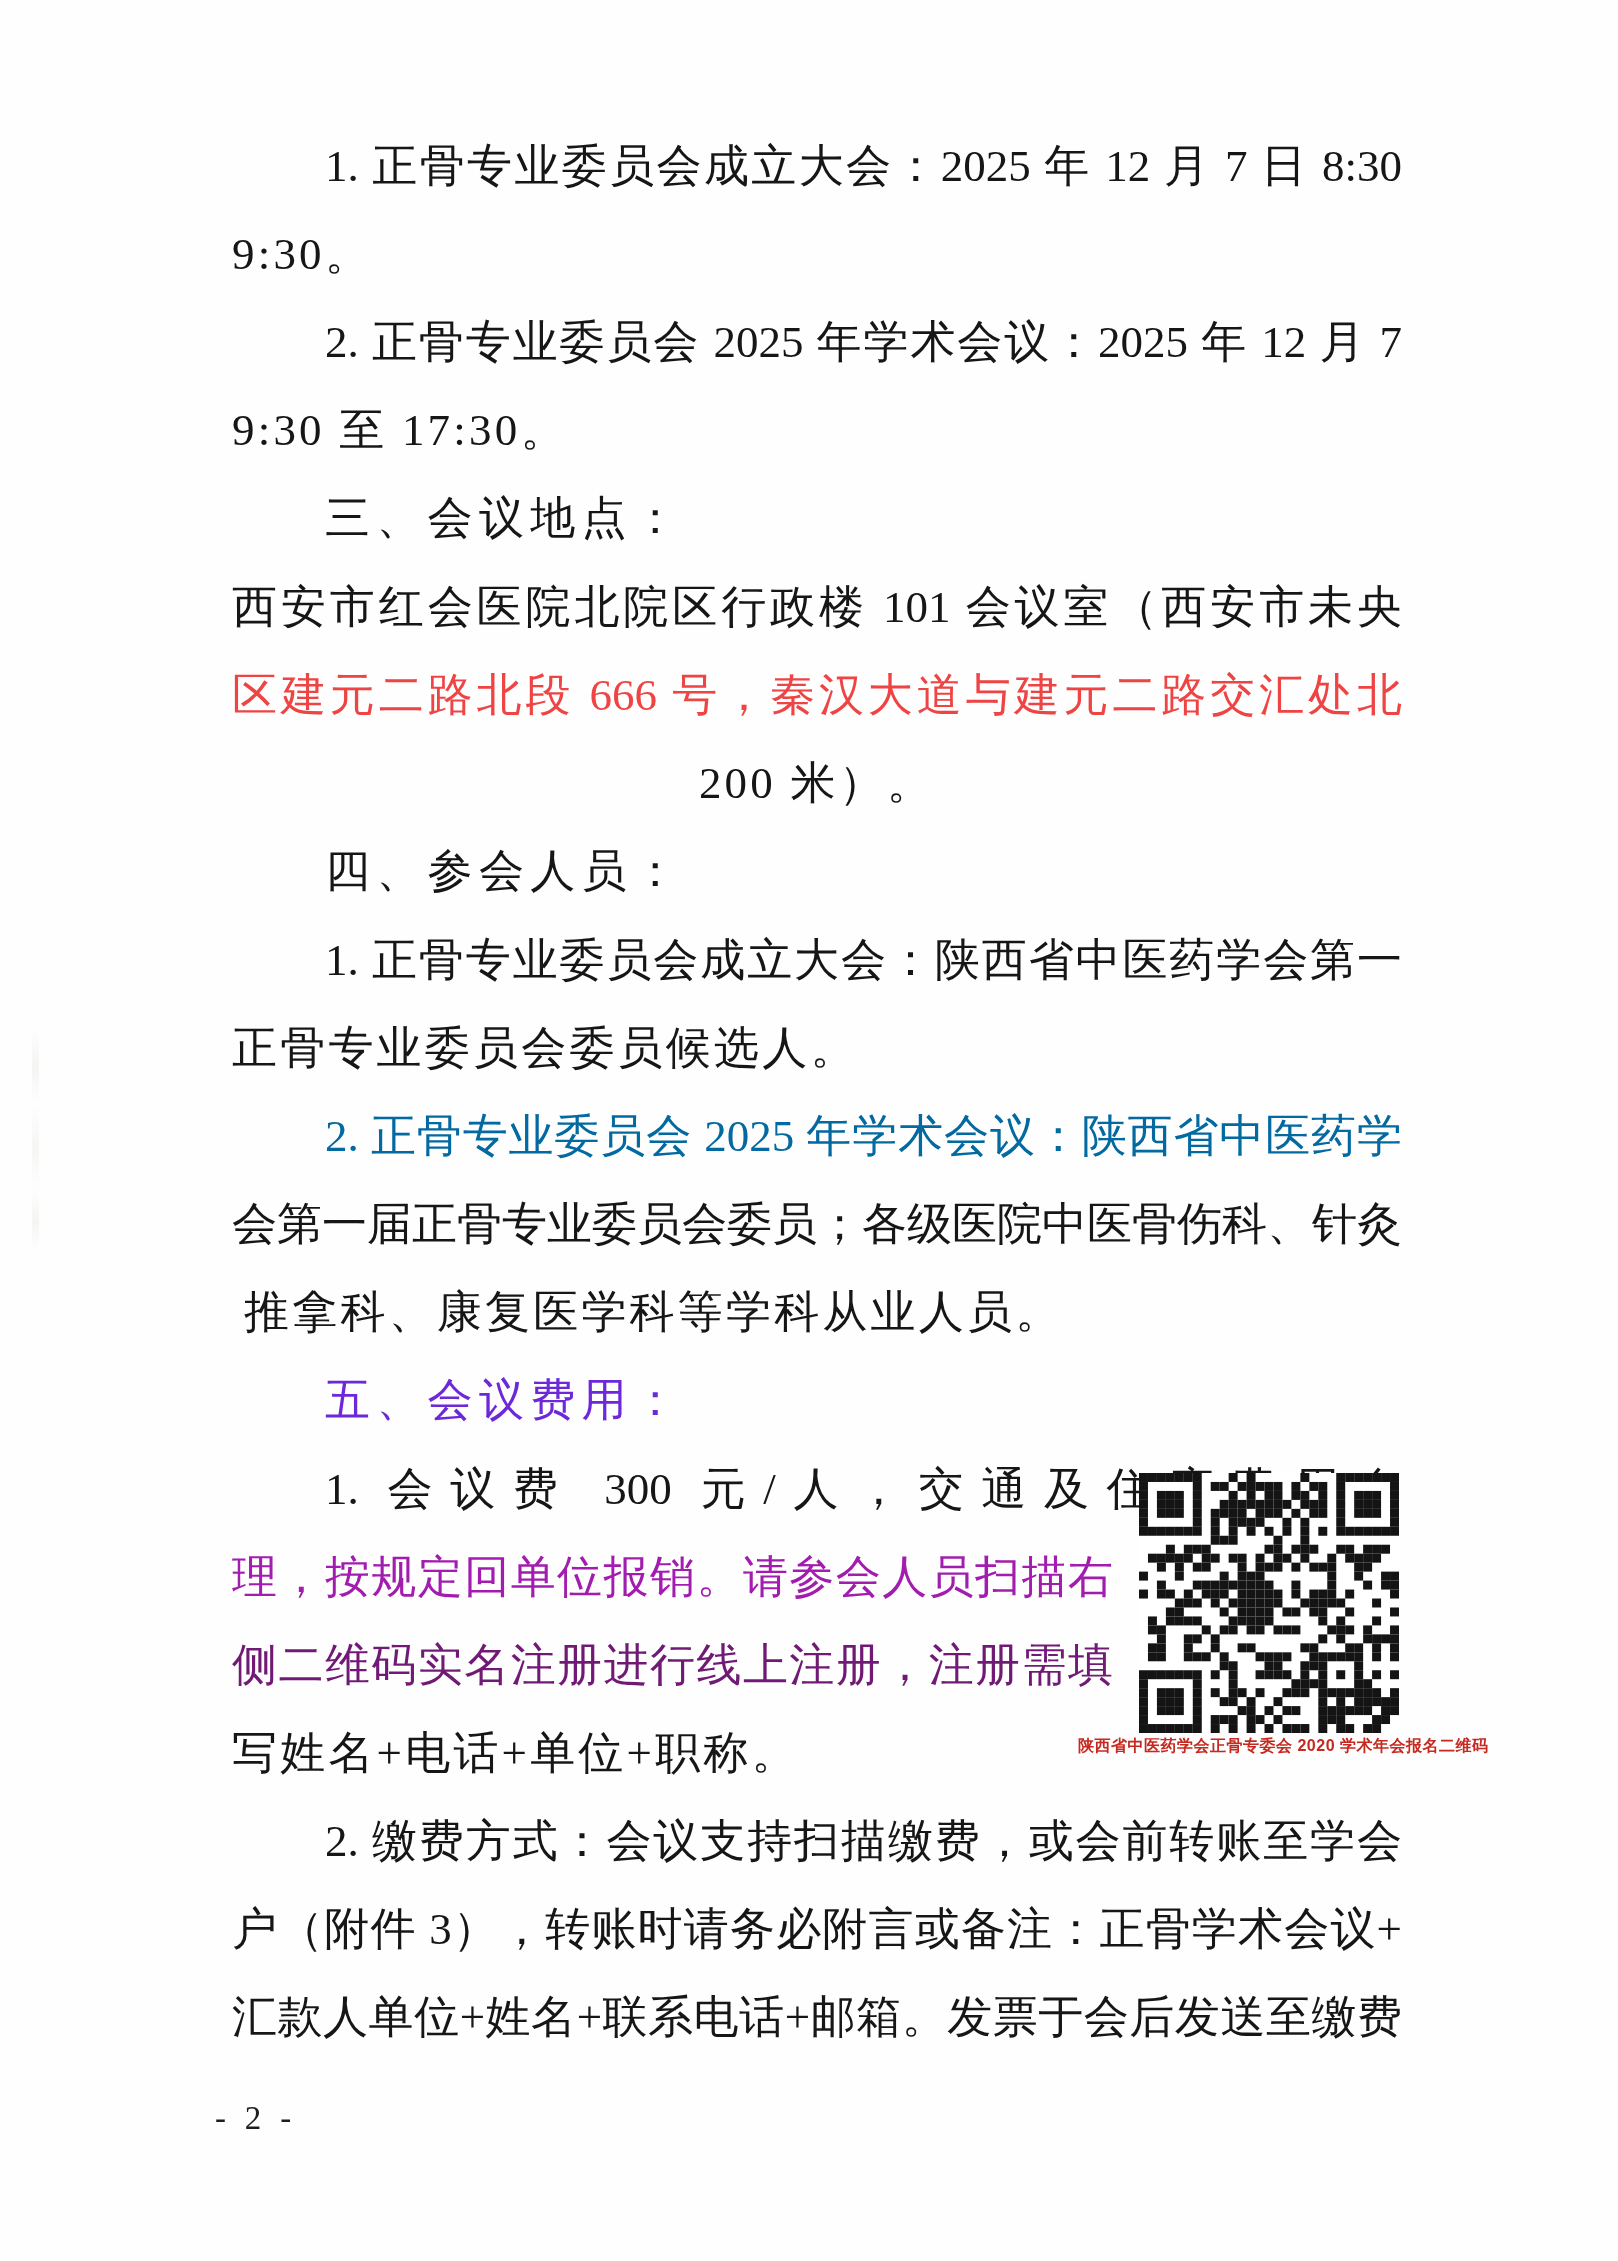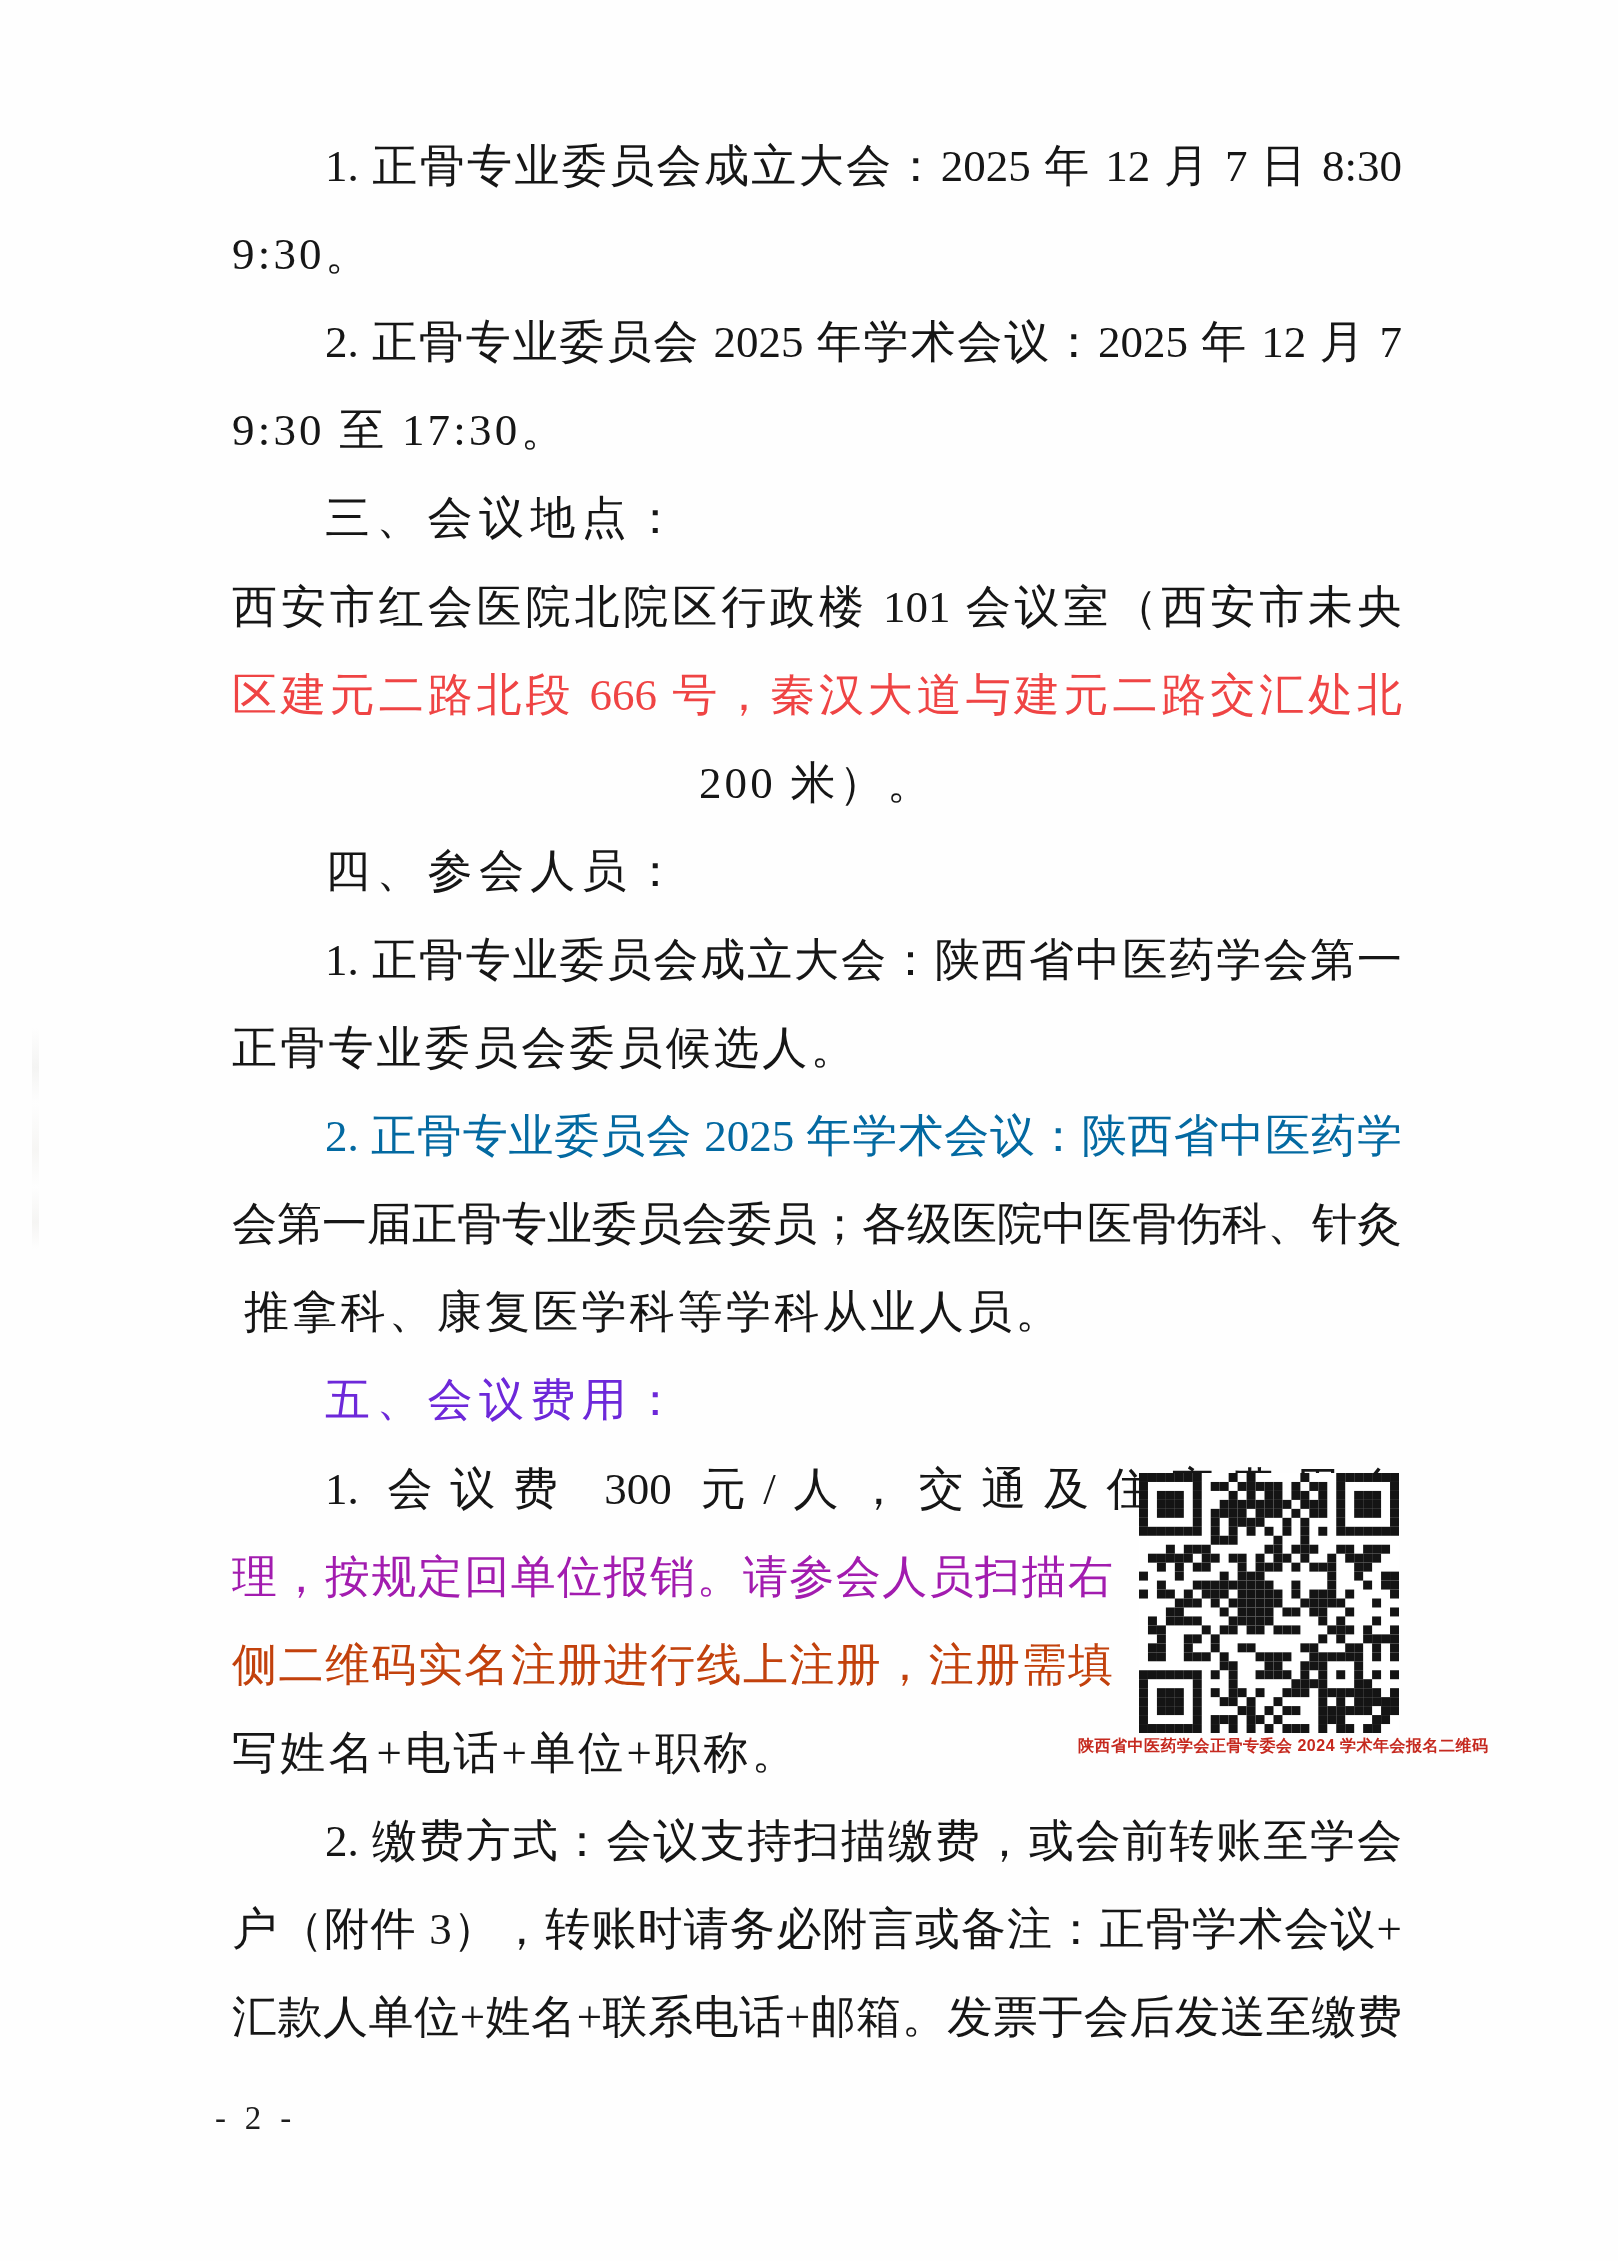--- a/index.html
+++ b/index.html
@@ -84,21 +84,21 @@
       <div class="doc-line" style="top: 739px; color: rgb(22, 22, 22); text-align: center;">200 米）。</div>
       <div class="doc-line indent heading" style="top: 827px; color: rgb(22, 22, 22);">四、参会人员：</div>
       <div class="doc-line indent justify" style="top: 916px; color: rgb(22, 22, 22);">1. 正骨专业委员会成立大会：陕西省中医药学会第一届</div>
       <div class="doc-line" style="top: 1004px; color: rgb(22, 22, 22);">正骨专业委员会委员候选人。</div>
       <div class="doc-line indent justify" style="top: 1092px; color: #0369a1;">2. 正骨专业委员会 2025 年学术会议：陕西省中医药学</div>
       <div class="doc-line justify" style="top: 1180px; color: rgb(22, 22, 22);">会第一届正骨专业委员会委员；各级医院中医骨伤科、针灸</div>
       <div class="doc-line" style="top: 1268px; color: rgb(22, 22, 22); margin-left: 12px;">推拿科、康复医学科等学科从业人员。</div>
       <div class="doc-line indent heading" style="top: 1356px; color: #6d28d9;">五、会议费用：</div>
       <div class="doc-line indent justify narrow" style="top: 1445px; color: rgb(22, 22, 22);">1. 会议费 300 元/人，交通及住宿费用自</div>
       <div class="doc-line justify narrow" style="top: 1533px; color: #a21caf;">理，按规定回单位报销。请参会人员扫描右</div>
-      <div class="doc-line justify narrow" style="top: 1621px; color: #c2410c;">侧二维码实名注册进行线上注册，注册需填</div>
+      <div class="doc-line justify narrow" style="top: 1621px; color: #701a75;">侧二维码实名注册进行线上注册，注册需填</div>
       <div class="doc-line narrow" style="top: 1709px; color: rgb(22, 22, 22);">写姓名+电话+单位+职称。</div>
       <div class="doc-line indent justify" style="top: 1797px; color: rgb(22, 22, 22);">2. 缴费方式：会议支持扫描缴费，或会前转账至学会账</div>
       <div class="doc-line justify" style="top: 1885px; color: rgb(22, 22, 22);">户（附件 3），转账时请务必附言或备注：正骨学术会议+</div>
       <div class="doc-line justify" style="top: 1973px; color: rgb(22, 22, 22);">汇款人单位+姓名+联系电话+邮箱。发票于会后发送至缴费</div>
     </div>
 
   <div class="qr-box">
     <svg id="qr-svg" width="260" height="260" viewBox="0 0 493 493" xmlns="http://www.w3.org/2000/svg">
         <rect x="0" y="0" width="493" height="493" fill="#ffffff"></rect>
         <rect x="0" y="0" width="17" height="17" fill="#141414"></rect>
@@ -531,17 +531,17 @@
         <rect x="289" y="476" width="17" height="17" fill="#141414"></rect>
         <rect x="306" y="476" width="17" height="17" fill="#141414"></rect>
         <rect x="340" y="476" width="17" height="17" fill="#141414"></rect>
         <rect x="374" y="476" width="17" height="17" fill="#141414"></rect>
         <rect x="391" y="476" width="17" height="17" fill="#141414"></rect>
         <rect x="425" y="476" width="17" height="17" fill="#141414"></rect>
         <rect x="442" y="476" width="17" height="17" fill="#141414"></rect>
       </svg>
   </div>
 
-  <div class="qr-caption" style="color: rgb(197, 41, 31);">陕西省中医药学会正骨专委会 2024 学术年会报名二维码</div>
+  <div class="qr-caption" style="color: rgb(197, 41, 31);">陕西省中医药学会正骨专委会 2020 学术年会报名二维码</div>
 
   <div class="page-number">- 2 -</div>
 </div>
 
 
 </body></html>

